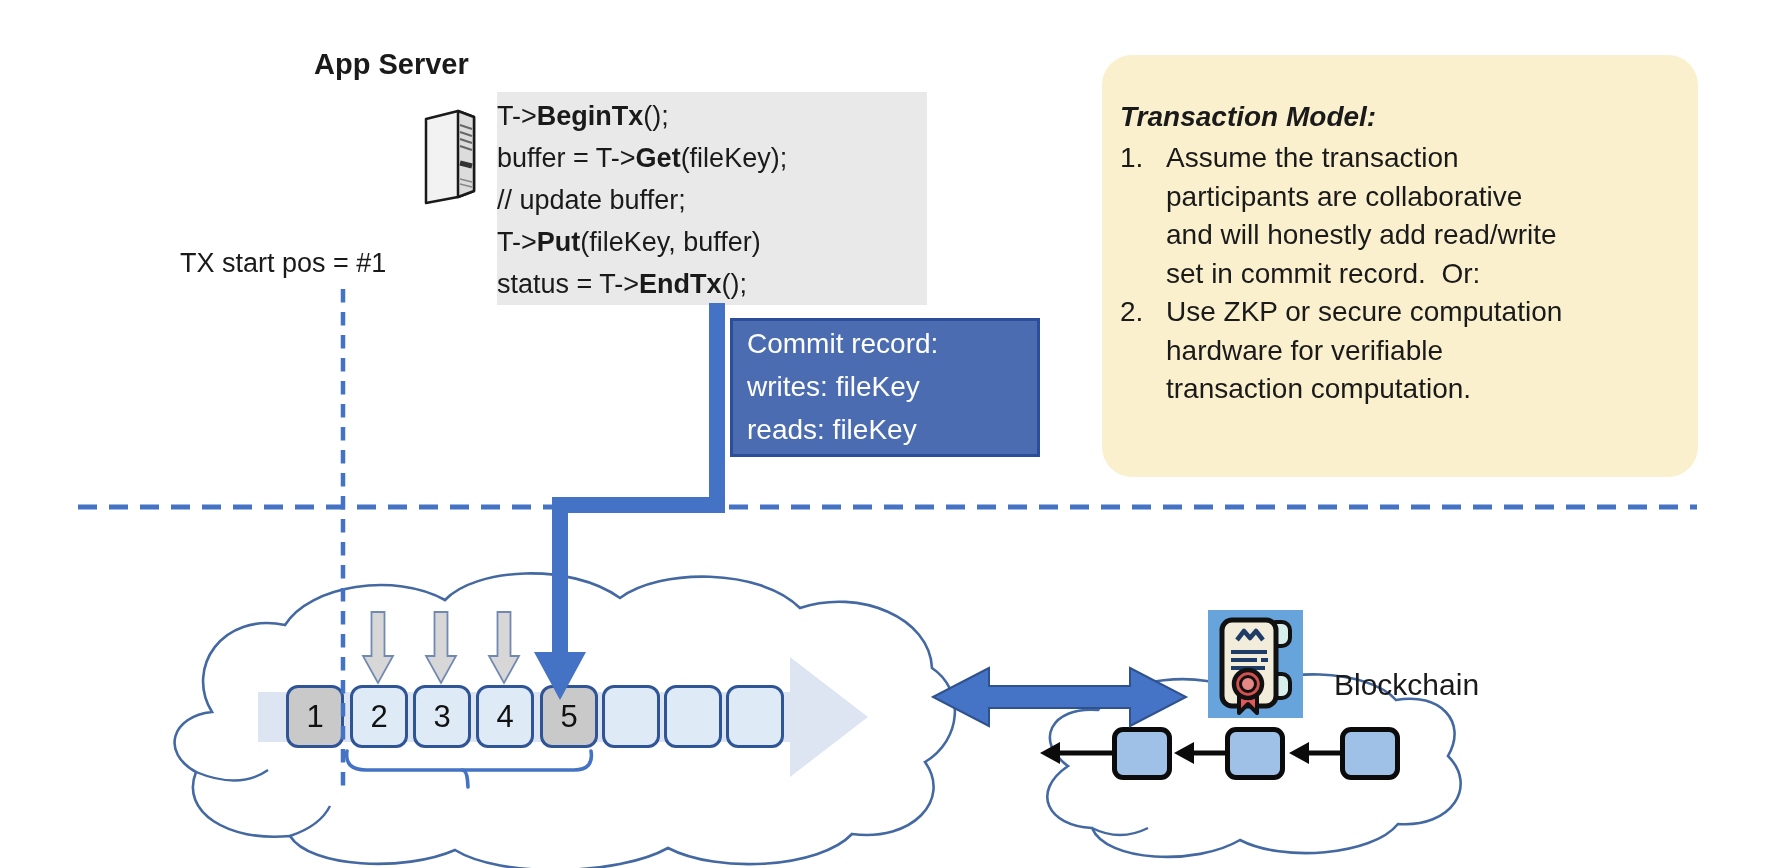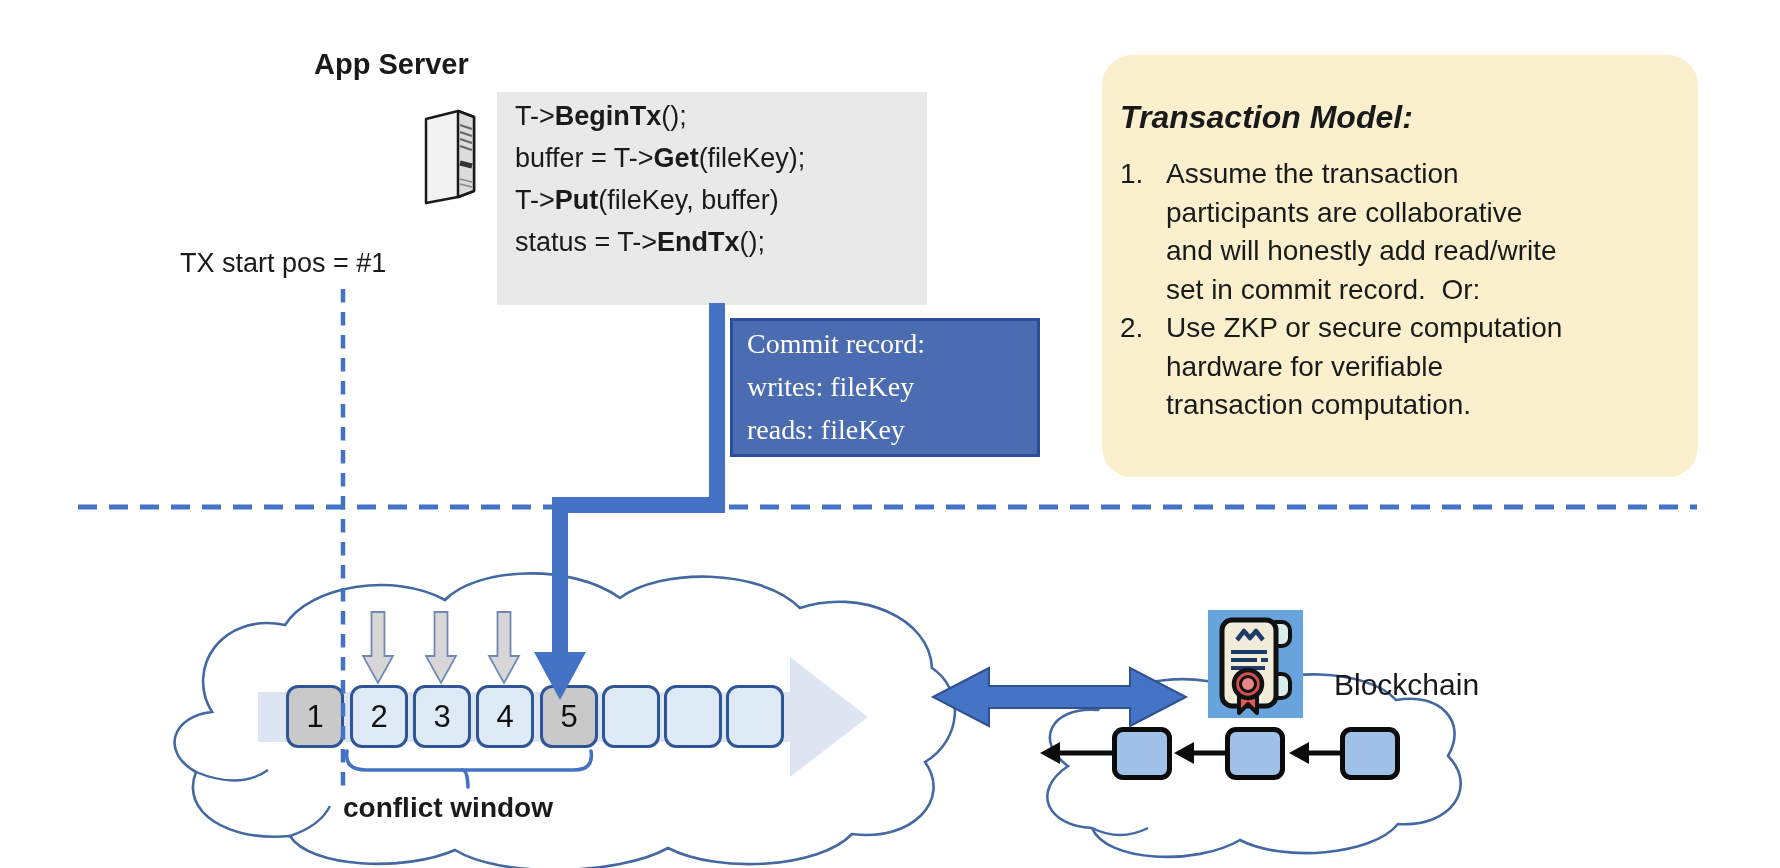--- a/index.html
+++ b/index.html
@@ -12,41 +12,40 @@
   .fg{z-index:2;}
   .abs{position:absolute;}
 
   
   .app-server-label{left:314px;top:48px;font-size:29px;font-weight:bold;z-index:1;}
   .server-icon{left:416px;top:103px;width:70px;height:106px;z-index:1;}
 
   
   .code-box{
     left:497px;top:92px;width:430px;height:213px;background:#E9E9E9;z-index:1;
-    font-size:27px;line-height:42px;padding:3px 0 0 18px;box-sizing:border-box;
+    font-size:27px;line-height:42px;padding:3px 0 0 0;box-sizing:border-box;
   }
   .code-line .kw{font-weight:bold;}
 
   
   .tx-start-label{left:180px;top:248px;font-size:27px;z-index:1;white-space:nowrap;}
 
   
   .commit-box{
     left:730px;top:318px;width:310px;height:139px;background:#4B6CB0;border:3px solid #2C4E9A;
     box-sizing:border-box;z-index:1;color:#ffffff;font-size:28px;line-height:43px;
     padding:1px 0 0 14px;
-    font-family:Liberation Serif, serif;
   }
 
   
   .note-box{
     left:1102px;top:55px;width:596px;height:422px;background:#FAF0CE;border-radius:30px;
     z-index:1;box-sizing:border-box;padding:42px 24px 0 18px;
   }
-  .note-title{font-size:32px;font-weight:bold;font-style:italic;line-height:40px;margin-bottom:18px;}
+  .note-title{font-size:28px;font-weight:bold;font-style:italic;line-height:40px;margin-bottom:2px;}
   .note-item{display:flex;font-size:28px;line-height:38.5px;}
   .note-num{width:46px;flex:0 0 46px;}
   .note-text{white-space:pre-wrap;flex:1;}
 
   
   .updates-label{left:351px;top:521px;font-size:27px;line-height:35px;white-space:pre-wrap;z-index:1;}
   .tx-commits-label{left:585px;top:584px;font-size:27px;line-height:46px;white-space:pre-wrap;z-index:1;}
   .conflict-window-label{left:343px;top:792px;font-size:28px;font-weight:bold;z-index:1;white-space:nowrap;}
 
   
@@ -112,20 +111,21 @@
       <path d="M42 8 L58 14 L58 88 L42 94 Z" fill="none" stroke="#1a1a1a" stroke-width="2.5" stroke-linejoin="round"></path>
       <path d="M44 22 L56 26 M44 29 L56 33 M44 36 L56 40 M44 43 L56 47" stroke="#666" stroke-width="2"></path>
       <path d="M44 60 L56 63" stroke="#333" stroke-width="5"></path>
       <path d="M44 76 L56 79 M44 81 L56 84" stroke="#888" stroke-width="1.6"></path>
     </svg>
   </div>
 
   <div class="abs code-box">
     <div class="code-line"><span>T-&gt;</span><span class="kw">BeginTx</span><span>();</span></div>
     <div class="code-line"><span>buffer = T-&gt;</span><span class="kw">Get</span><span>(fileKey);</span></div>
+    <div class="code-line"><span>// update buffer;</span><span class="kw"></span><span></span></div>
     <div class="code-line"><span>T-&gt;</span><span class="kw">Put</span><span>(fileKey, buffer)</span></div>
     <div class="code-line"><span>status = T-&gt;</span><span class="kw">EndTx</span><span>();</span></div>
   </div>
 
   <div class="abs tx-start-label">TX start pos = #1</div>
 
   <div class="abs commit-box">
     <div>Commit record:</div>
     <div>writes: fileKey</div>
     <div>reads: fileKey</div>
@@ -141,21 +141,20 @@
 set in commit record.  Or:</span>
     </div>
     <div class="note-item">
       <span class="note-num">2.</span>
       <span class="note-text">Use ZKP or secure computation
 hardware for verifiable
 transaction computation.</span>
     </div>
   </div>
 
-  <div class="abs conflict-window-label">conflict window</div>
 
   <div class="abs ledger-block gray" style="left:286px;">1</div>
   <div class="abs ledger-block" style="left:350px;">2</div>
   <div class="abs ledger-block" style="left:413px;">3</div>
   <div class="abs ledger-block" style="left:476px;">4</div>
   <div class="abs ledger-block gray" style="left:540px;">5</div>
   <div class="abs ledger-block" style="left:602px;"></div>
   <div class="abs ledger-block" style="left:664px;"></div>
   <div class="abs ledger-block" style="left:726px;"></div>
 

